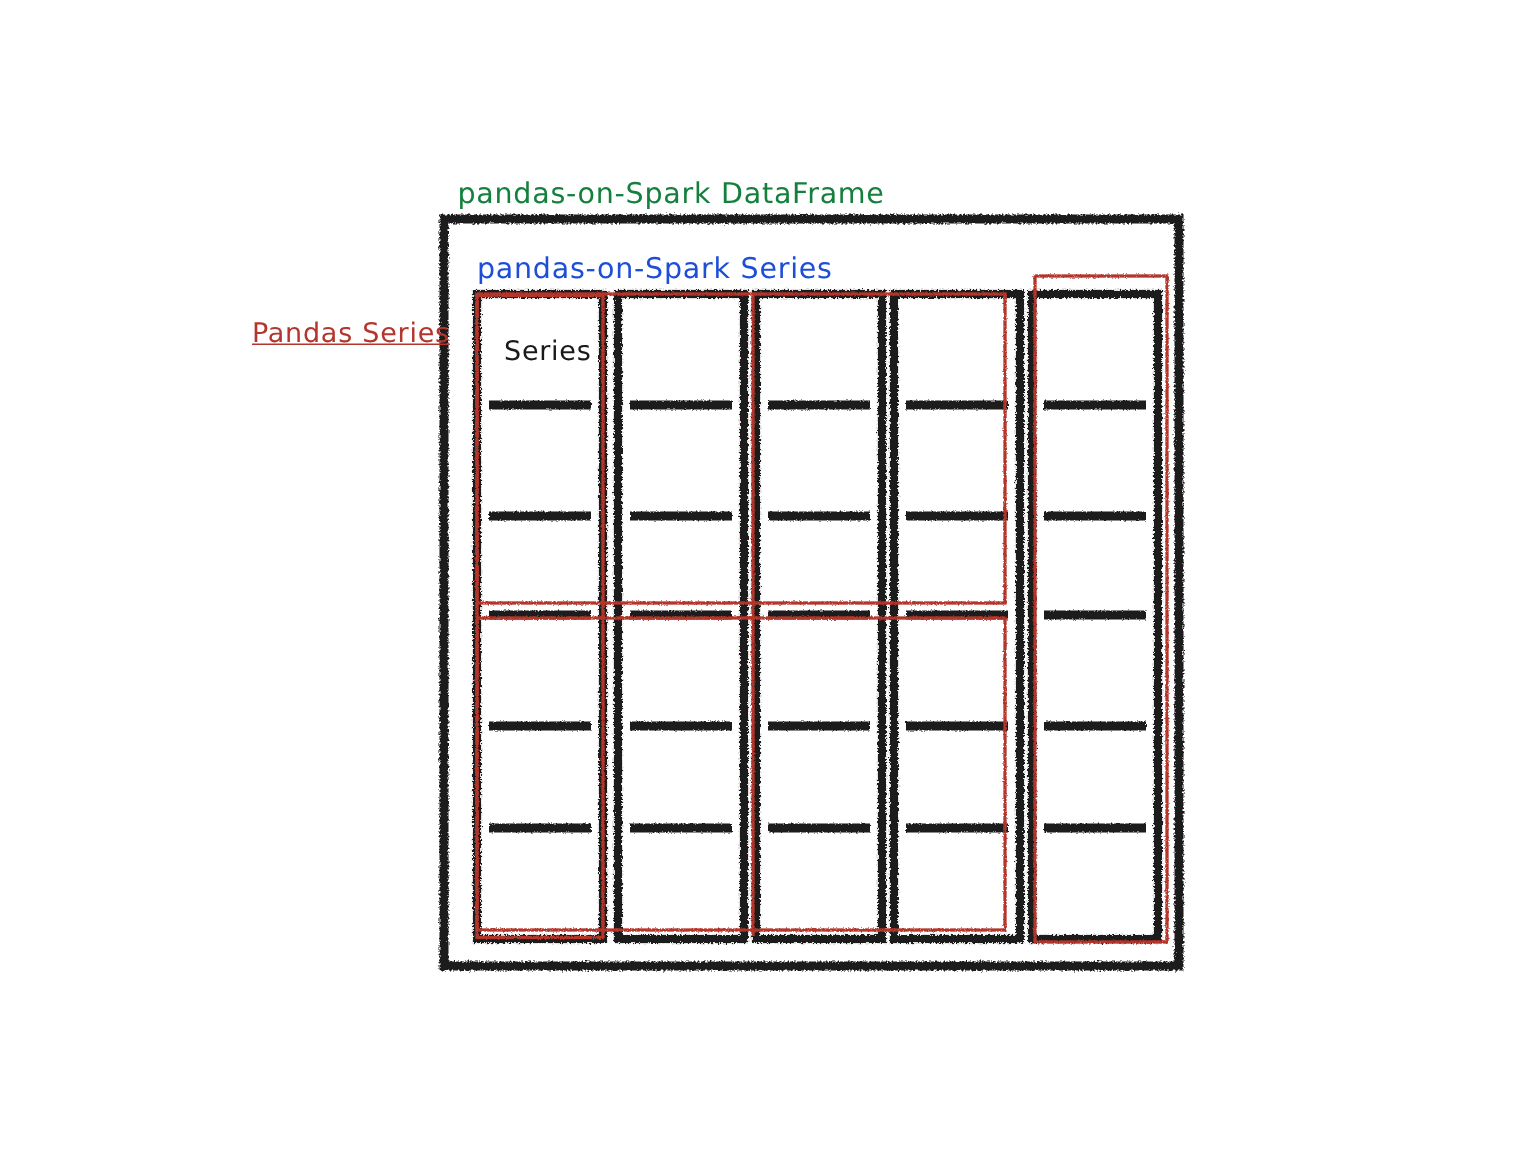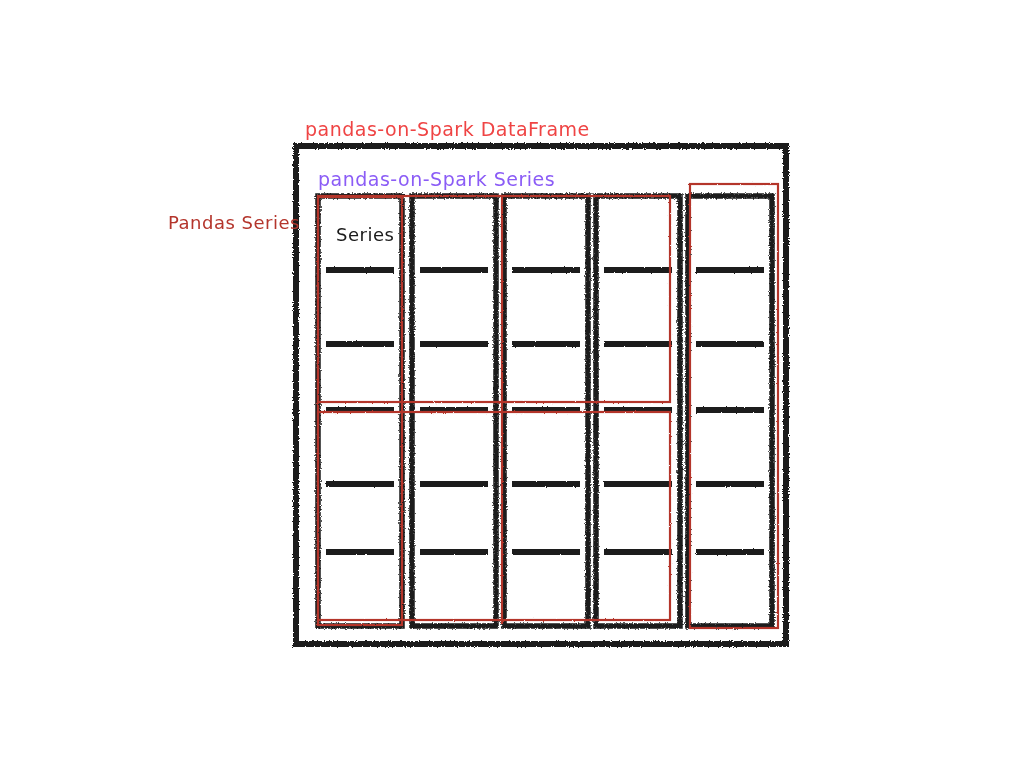--- a/index.html
+++ b/index.html
@@ -27,40 +27,41 @@
     position: absolute;
     white-space: nowrap;
     font-family: "DejaVu Sans", sans-serif;
     letter-spacing: 0.5px;
   }
 
   #label-dataframe {
     left: 305px;
     top: 118px;
     font-size: 19px;
-    color: #ef4444;
+    color: #15803d;
   }
   #label-series {
     left: 318px;
     top: 168px;
     font-size: 19px;
-    color: #8b5cf6;
+    color: #1d4ed8;
     text-align: center;
   }
   #label-value {
     left: 336px;
     top: 224px;
     font-size: 18px;
     color: #1a1a1a;
   }
   #label-pandas-series {
     left: 168px;
     top: 212px;
     font-size: 18px;
     color: #b4352c;
+    text-decoration: underline;
   }
 </style>
 </head>
 <body>
 
 <svg id="canvas" viewBox="0 0 1024 768">
   <defs>
     <filter id="rough" x="-20%" y="-20%" width="140%" height="140%">
       <feTurbulence type="fractalNoise" baseFrequency="0.75" numOctaves="3" seed="7" result="noise"></feTurbulence>
       <feDisplacementMap in="SourceGraphic" in2="noise" scale="3.2" xChannelSelector="R" yChannelSelector="G"></feDisplacementMap>

